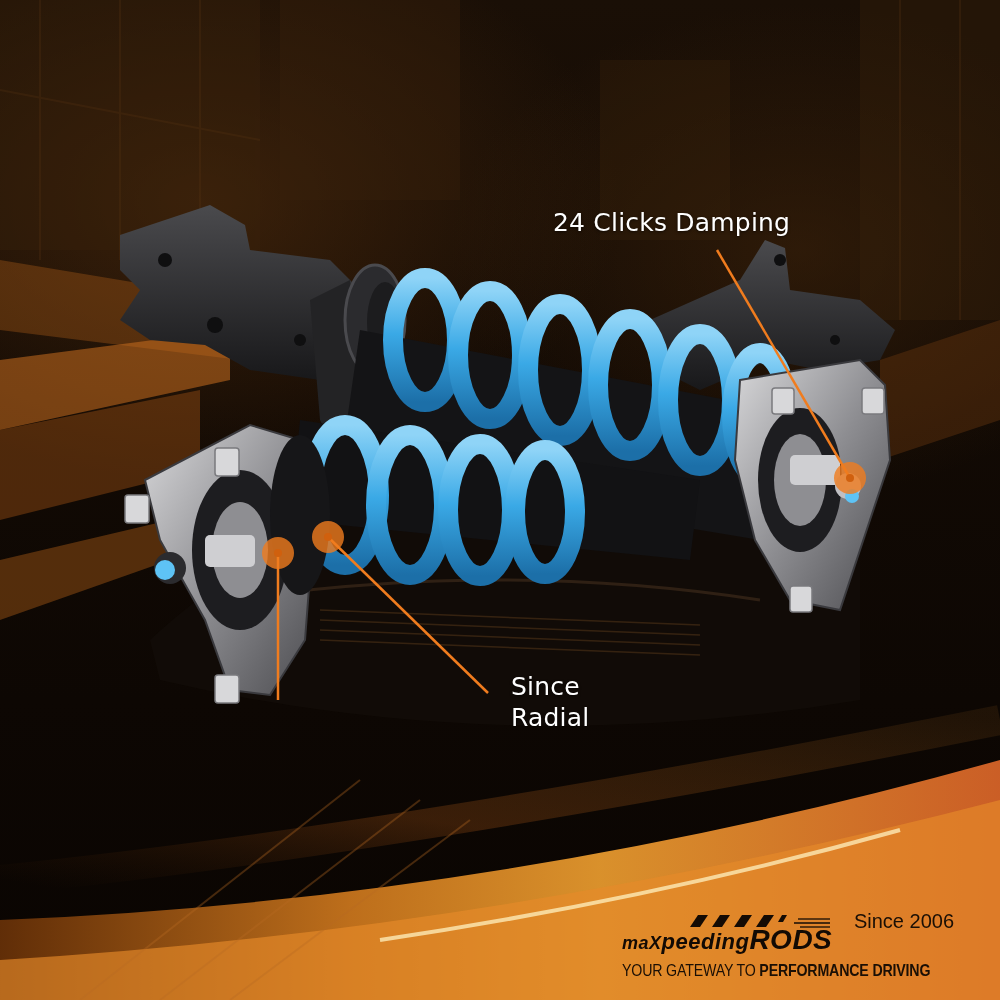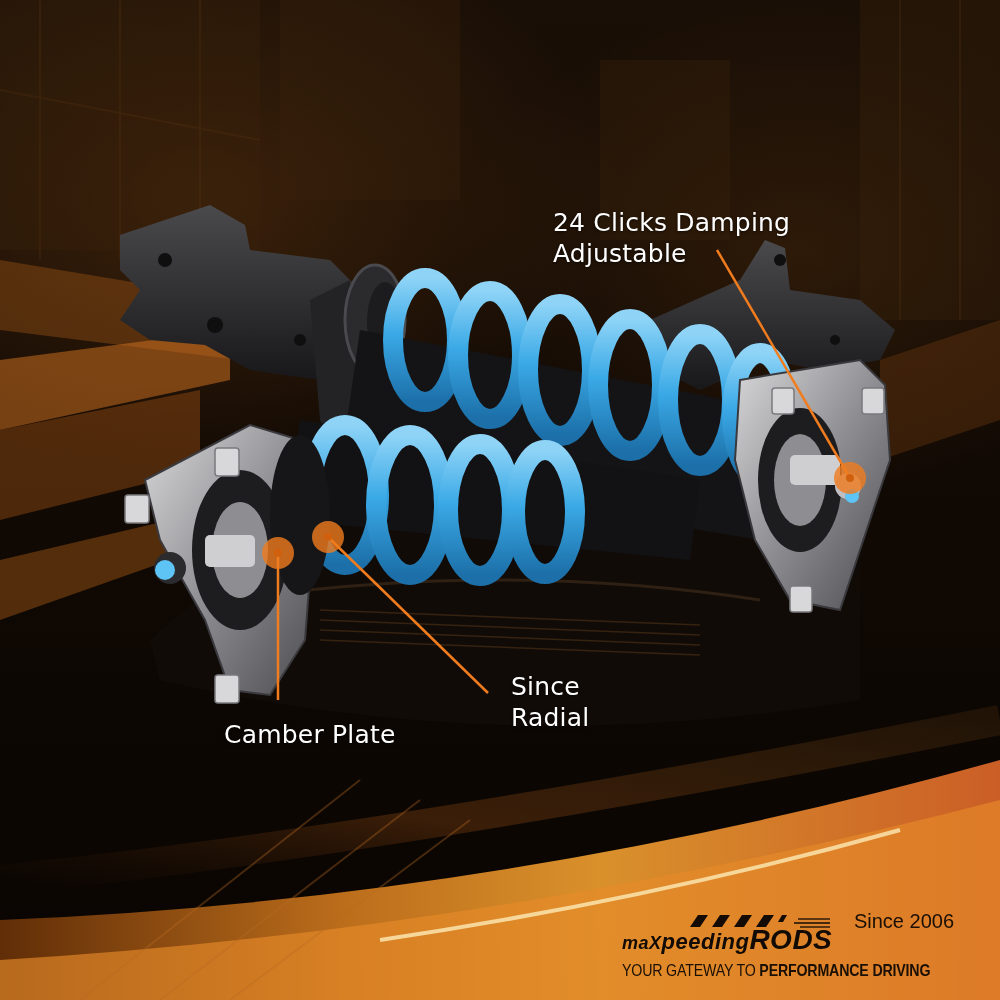--- a/index.html
+++ b/index.html
@@ -169,28 +169,26 @@
         <circle cx="328" cy="537" r="16" fill="#f07c1e" opacity="0.8"></circle>
         <circle cx="328" cy="537" r="4" fill="#d0600e"></circle>
         <line x1="278" y1="553" x2="278" y2="700" stroke="#f07c1e" stroke-width="2.5"></line>
         <circle cx="278" cy="553" r="16" fill="#f07c1e" opacity="0.8"></circle>
         <circle cx="278" cy="553" r="4" fill="#d0600e"></circle>
       </g>
   </svg>
 
   <div class="callout-label lbl-damping">
     <div>24 Clicks Damping</div>
-    <div>Adjustable</div>
   </div>
   <div class="callout-label lbl-radial">
     <div>Since</div>
     <div>Radial</div>
   </div>
   <div class="callout-label lbl-camber">
-    <div>Camber Plate</div>
   </div>
 
   <svg style="position:absolute;left:690px;top:913px" width="140" height="16">
     <g fill="#140b04">
       <polygon points="0,14 8,2 18,2 10,14"></polygon>
       <polygon points="22,14 30,2 40,2 32,14"></polygon>
       <polygon points="44,14 52,2 62,2 54,14"></polygon>
       <polygon points="66,14 74,2 84,2 76,14"></polygon>
       <polygon points="88,9 92,2 97,2 93,9"></polygon>
     </g>

